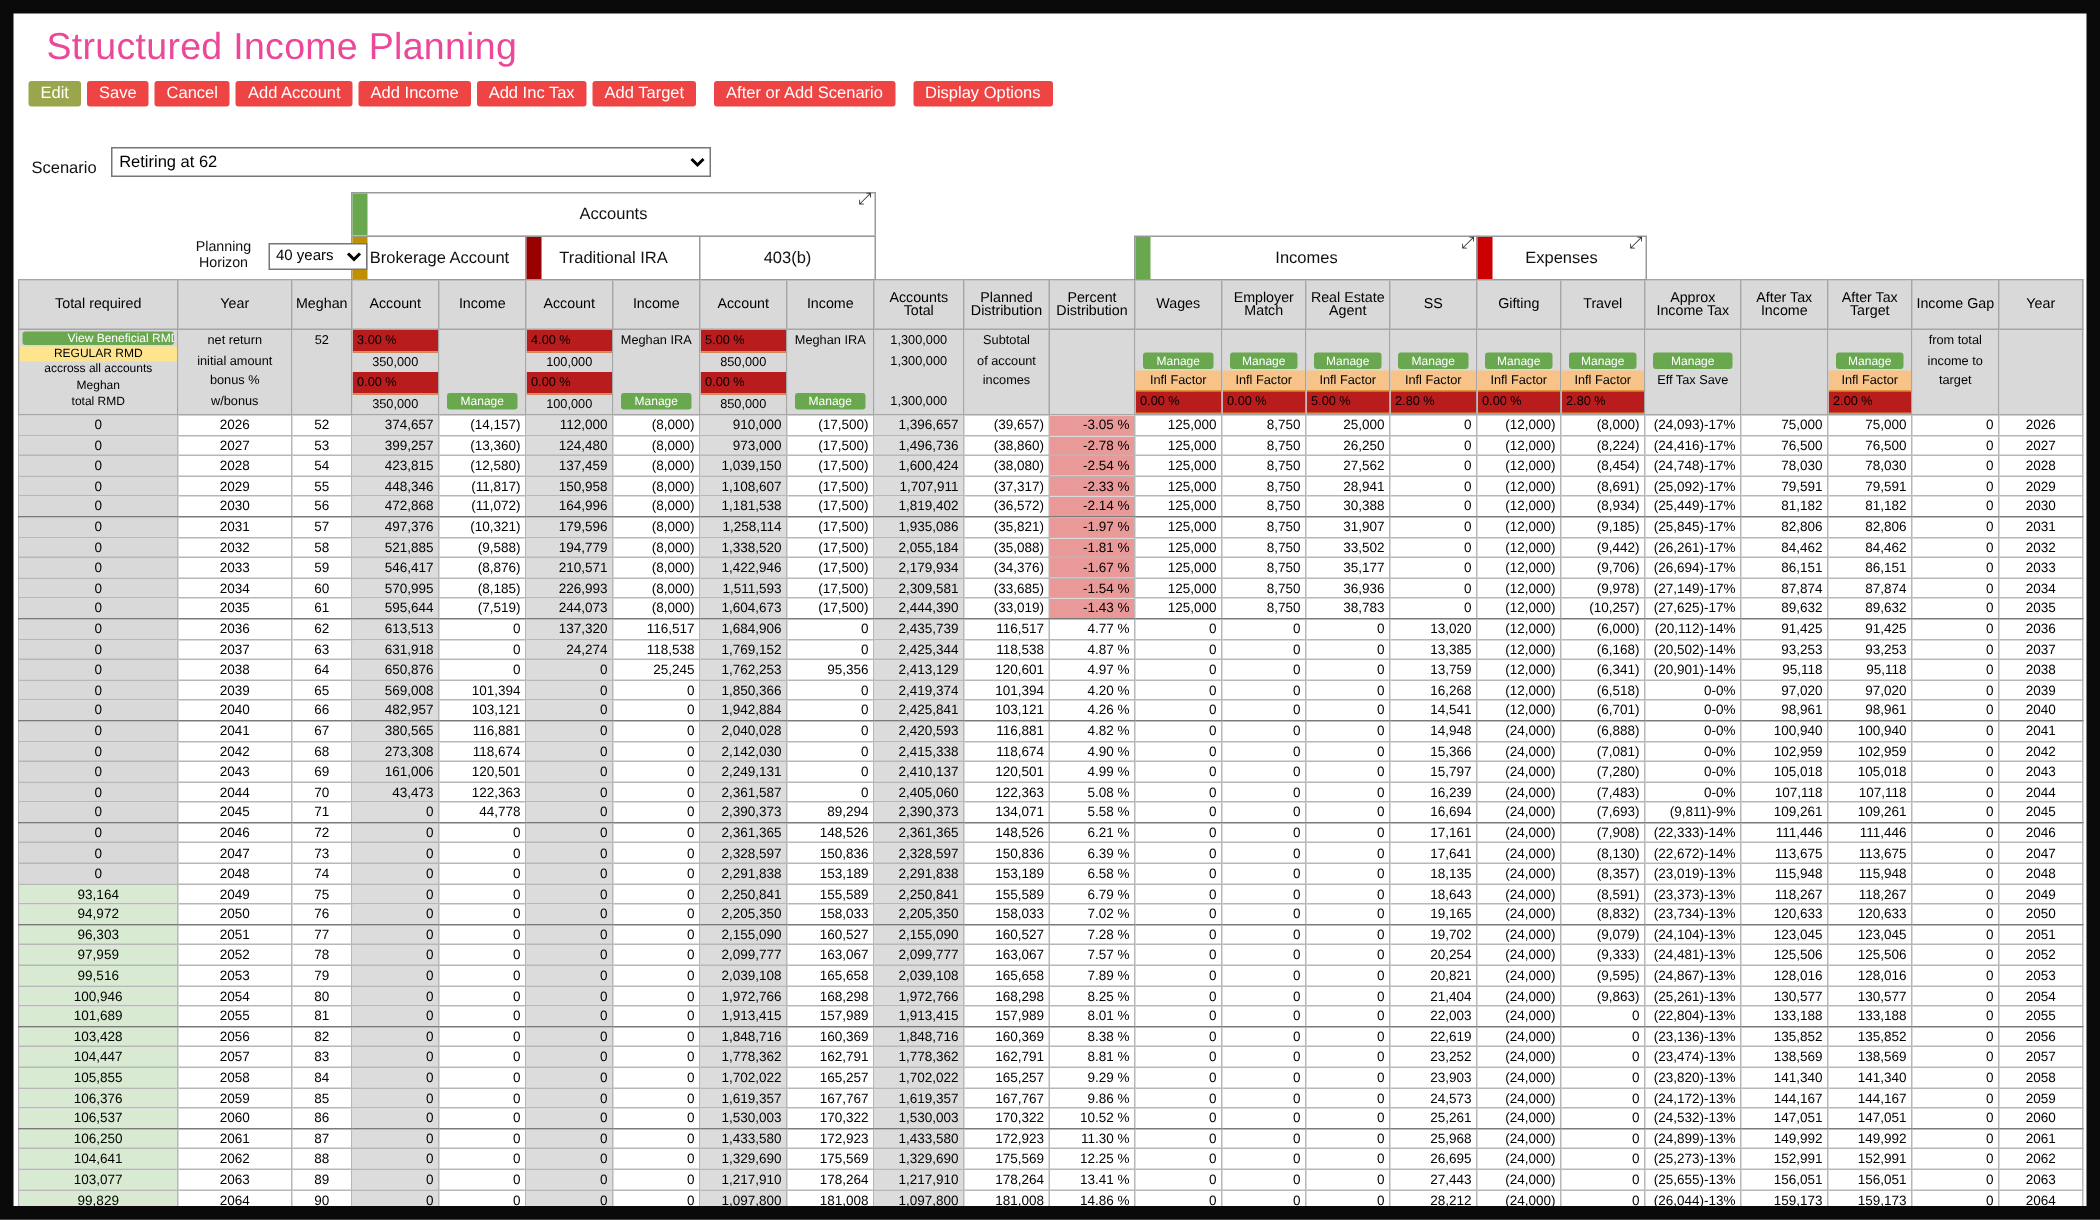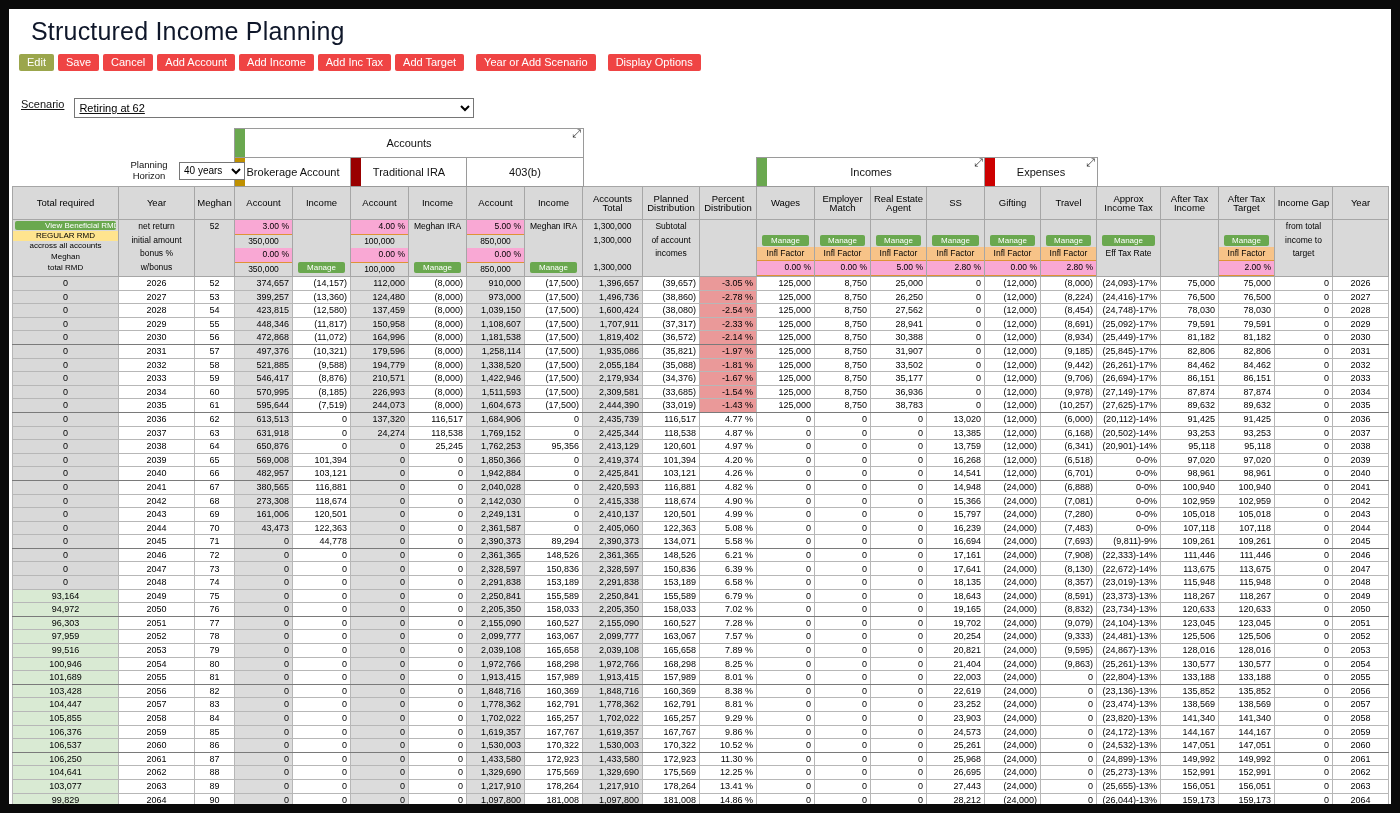--- a/index.html
+++ b/index.html
@@ -1,41 +1,41 @@
 <!DOCTYPE html>
 <html><head>
 <meta charset="utf-8">
 <style>
   html,body{margin:0;padding:0;background:#0a0a0a;width:1400px;height:813px;overflow:hidden;
     font-family:"Liberation Sans","DejaVu Sans",sans-serif;}
   #frame{position:absolute;left:9px;top:9px;width:1382px;height:795px;background:#fff;overflow:hidden;}
-  .title{font-size:25px;color:#0f172a;margin:8px 0 8px 22px;font-weight:400;letter-spacing:.2px;}
+  .title{font-size:25px;color:#ec4899;margin:8px 0 8px 22px;font-weight:400;letter-spacing:.2px;}
   .toolbar{display:flex;gap:4px;margin-left:10px;align-items:center;}
   .tbtn{background:#ef4444;border:none;color:#fff;font-size:11px;line-height:17px;padding:0 8px;border-radius:2px;font-family:inherit;cursor:pointer;}
   .tbtn.active{background:#9ba64c;}
   .tbtn.gap{margin-left:8px;}
-  .scen{display:flex;align-items:flex-start;gap:10px;margin:27px 0 0 12px;font-size:11px;color:#111;text-decoration:underline;}
+  .scen{display:flex;align-items:flex-end;gap:10px;margin:27px 0 0 12px;font-size:11px;color:#111;}
   .scen select{width:400px;height:20px;font-size:11px;border:1px solid #767676;background:#fff;font-family:inherit;}
   .table-wrap{position:relative;margin:10px 0 0 3px;}
   .band{position:relative;height:58px;}
   .gbox{position:absolute;height:28px;border:1px solid #9a9a9a;background:#fff;font-size:11px;color:#111;
     display:flex;align-items:center;justify-content:center;}
   .gbar{position:absolute;left:0;top:0;bottom:0;width:10px;}
   .bar-green{background:#6aa84f;} .bar-dkyellow{background:#bf9000;} .bar-dkred{background:#990000;} .bar-red{background:#cc0000;}
   .gexp{position:absolute;right:2px;top:-2px;font-size:11px;color:#333;cursor:pointer;}
   .ph{position:absolute;left:112px;top:32px;display:flex;align-items:center;gap:5px;}
   .ph-label{width:50px;font-size:9.5px;line-height:10.5px;text-align:center;color:#111;}
   .ph select{width:66px;height:18px;font-size:10px;border:1px solid #767676;font-family:inherit;background:#fff;}
   table.grid{border-collapse:collapse;table-layout:fixed;width:1376px;}
   .grid th{background:#d9d9d9;border:1px solid #a6a6a6;font-size:9.5px;font-weight:400;line-height:9.5px;height:30px;padding:1px 2px;white-space:normal;color:#000;}
   .grid td{border:1px solid #b7b7b7;font-size:9px;white-space:nowrap;overflow:hidden;padding:0 3px;height:12.6px;line-height:12.5px;color:#000;}
   .sub td{background:#d9d9d9;height:54px;padding:0;vertical-align:top;border:1px solid #a6a6a6;}
   .ln{height:13.5px;line-height:13.5px;font-size:8.5px;padding:0 3px;overflow:hidden;white-space:nowrap;}
   .ln.c{text-align:center;} .ln.r{text-align:center;}
-  .ln.or{background:#f9a8d4;text-align:right;border-bottom:1px solid #de9336;}
+  .ln.or{background:#b91c1c;border-bottom:1px solid #de9336;}
   .ln.oc{background:#f7c388;text-align:center;border-bottom:1px solid #de9336;}
   .ln.gbtn{background:#6aa84f;color:#fff;text-align:center;border-radius:2px;margin:1px 5px;height:11px;line-height:11px;font-size:8px;cursor:pointer;}
   .ln.yellow{background:#ffe48e;text-align:center;}
   .five .ln{height:10.7px;line-height:10.7px;font-size:8px;}
   .five .ln.gbtn{height:9.5px;line-height:9.5px;margin:.6px 2px;padding-left:30px;}
   td.num{text-align:right;}
   td.cen{text-align:center;}
   td.grey{background:#dcdcdc;}
   td.req{background:#d9d9d9;text-align:center;}
   td.req.has{background:#d9ead3;}
@@ -50,21 +50,21 @@
   <div class="title">Structured Income Planning</div>
 
   <div class="toolbar">
     <button class="tbtn active">Edit</button>
     <button class="tbtn">Save</button>
     <button class="tbtn">Cancel</button>
     <button class="tbtn">Add Account</button>
     <button class="tbtn">Add Income</button>
     <button class="tbtn">Add Inc Tax</button>
     <button class="tbtn">Add Target</button>
-    <button class="tbtn gap">Year or Add Scenario</button>
+    <button class="tbtn gap">After or Add Scenario</button>
     <button class="tbtn gap">Display Options</button>
   </div>
 
   <div class="scen">
     <span>Scenario</span>
     <select>
       <option>Retiring at 62</option>
     </select>
   </div>
 
@@ -254,21 +254,21 @@
             </td>
             <td>
               <div class="ln c"></div>
               <div class="ln gbtn">Manage</div>
               <div class="ln oc">Infl Factor</div>
               <div class="ln or">2.80 %</div>
             </td>
             <td>
               <div class="ln c"></div>
               <div class="ln gbtn">Manage</div>
-              <div class="ln c">Eff Tax Rate</div>
+              <div class="ln c">Eff Tax Save</div>
             </td>
             <td></td>
             <td>
               <div class="ln c"></div>
               <div class="ln gbtn">Manage</div>
               <div class="ln oc">Infl Factor</div>
               <div class="ln or">2.00 %</div>
             </td>
             <td>
               <div class="ln c">from total</div>

